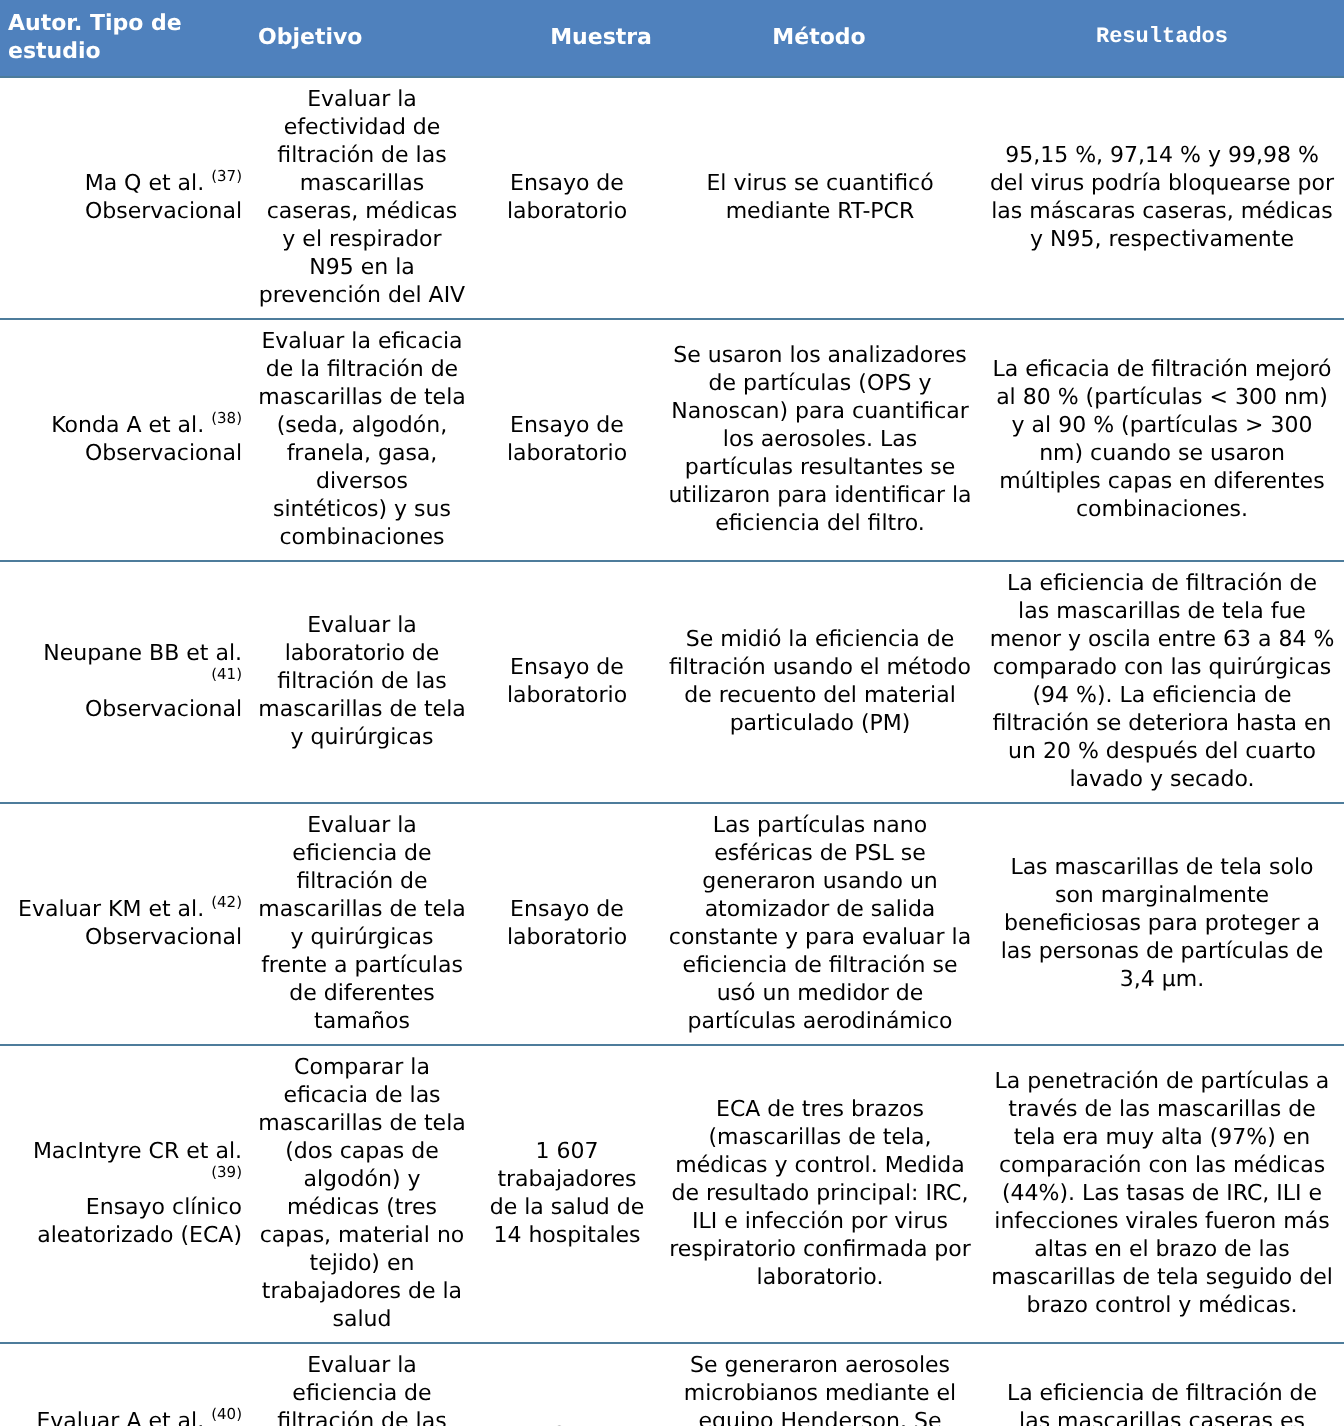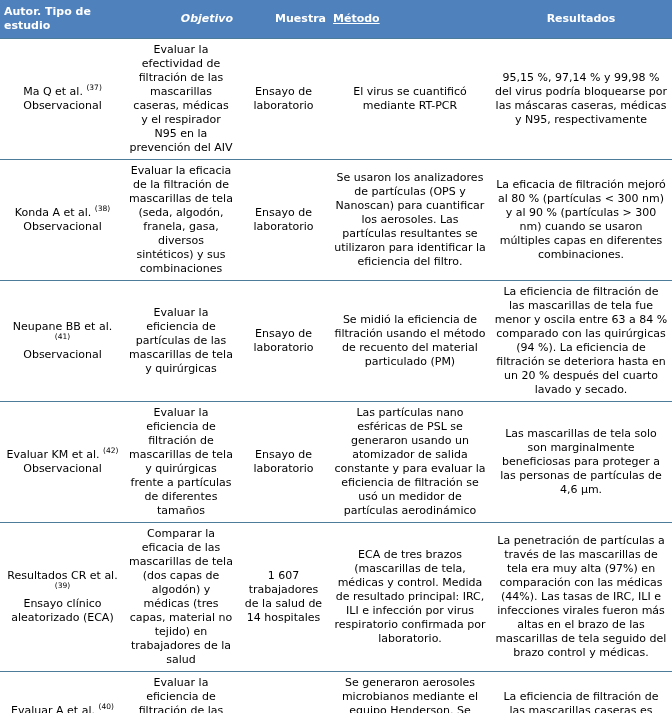--- a/index.html
+++ b/index.html
@@ -31,33 +31,33 @@
     background: var(--header-bg);
     color: var(--header-text);
     font-weight: bold;
     font-size: 11px;
     line-height: 14px;
     padding: 4px 4px;
     vertical-align: middle;
     height: 38px;
   }
   th.h-autor      { text-align: left;   padding-left: 4px; }
-  th.h-objetivo   { text-align: right; font-style: italic; }
+  th.h-objetivo   { text-align: left; }
   th.h-muestra    { text-align: right;   padding-left: 2px; }
-  th.h-metodo     { text-align: left;   padding-left: 3px; text-decoration: underline; }
-  th.h-resultados { text-align: center; }
+  th.h-metodo     { text-align: center;   padding-left: 3px; }
+  th.h-resultados { text-align: center; font-family: Liberation Mono, monospace; }
 
   tbody tr { border-top: 1px solid var(--row-line); }
   tbody td {
     padding: 4px 4px;
     vertical-align: middle;
     text-align: center;
   }
   td.c-autor {
-    text-align: center;
+    text-align: right;
     padding-left: 4px;
   }
   sup.ref {
     font-size: 7.5px;
     line-height: 0;
     vertical-align: super;
   }
   
   tbody tr:nth-child(1) { height: 113px; }
   tbody tr:nth-child(2) { height: 121px; }
@@ -111,41 +111,41 @@
     <td class="c-met">Se usaron los analizadores de partículas (OPS y Nanoscan) para cuantificar los aerosoles. Las partículas resultantes se utilizaron para identificar la eficiencia del filtro.</td>
     <td class="c-res">La eficacia de filtración mejoró al 80 % (partículas &lt; 300 nm) y al 90 % (partículas &gt; 300 nm) cuando se usaron múltiples capas en diferentes combinaciones.</td>
   </tr>
 
   <tr>
     <td class="c-autor">
       <span>Neupane BB et al.</span>
       <sup class="ref">(41)</sup>
       <div>Observacional</div>
     </td>
-    <td class="c-obj">Evaluar la eficiencia de partículas de las mascarillas de tela y quirúrgicas</td>
+    <td class="c-obj">Evaluar la laboratorio de filtración de las mascarillas de tela y quirúrgicas</td>
     <td class="c-mue">Ensayo de laboratorio</td>
     <td class="c-met">Se midió la eficiencia de filtración usando el método de recuento del material particulado (PM)</td>
     <td class="c-res">La eficiencia de filtración de las mascarillas de tela fue menor y oscila entre 63 a 84 % comparado con las quirúrgicas (94 %). La eficiencia de filtración se deteriora hasta en un 20 % después del cuarto lavado y secado.</td>
   </tr>
 
   <tr>
     <td class="c-autor">
       <span>Evaluar KM et al.</span>
       <sup class="ref">(42)</sup>
       <div>Observacional</div>
     </td>
     <td class="c-obj">Evaluar la eficiencia de filtración de mascarillas de tela y quirúrgicas frente a partículas de diferentes tamaños</td>
     <td class="c-mue">Ensayo de laboratorio</td>
     <td class="c-met">Las partículas nano esféricas de PSL se generaron usando un atomizador de salida constante y para evaluar la eficiencia de filtración se usó un medidor de partículas aerodinámico</td>
-    <td class="c-res">Las mascarillas de tela solo son marginalmente beneficiosas para proteger a las personas de partículas de 4,6 μm.</td>
+    <td class="c-res">Las mascarillas de tela solo son marginalmente beneficiosas para proteger a las personas de partículas de 3,4 μm.</td>
   </tr>
 
   <tr>
     <td class="c-autor">
-      <span>Resultados CR et al.</span>
+      <span>MacIntyre CR et al.</span>
       <sup class="ref">(39)</sup>
       <div>Ensayo clínico aleatorizado (ECA)</div>
     </td>
     <td class="c-obj">Comparar la eficacia de las mascarillas de tela (dos capas de algodón) y médicas (tres capas, material no tejido) en trabajadores de la salud</td>
     <td class="c-mue">1 607 trabajadores de la salud de 14 hospitales</td>
     <td class="c-met">ECA de tres brazos (mascarillas de tela, médicas y control. Medida de resultado principal: IRC, ILI e infección por virus respiratorio confirmada por laboratorio.</td>
     <td class="c-res">La penetración de partículas a través de las mascarillas de tela era muy alta (97%) en comparación con las médicas (44%). Las tasas de IRC, ILI e infecciones virales fueron más altas en el brazo de las mascarillas de tela seguido del brazo control y médicas.</td>
   </tr>
 
   <tr>

